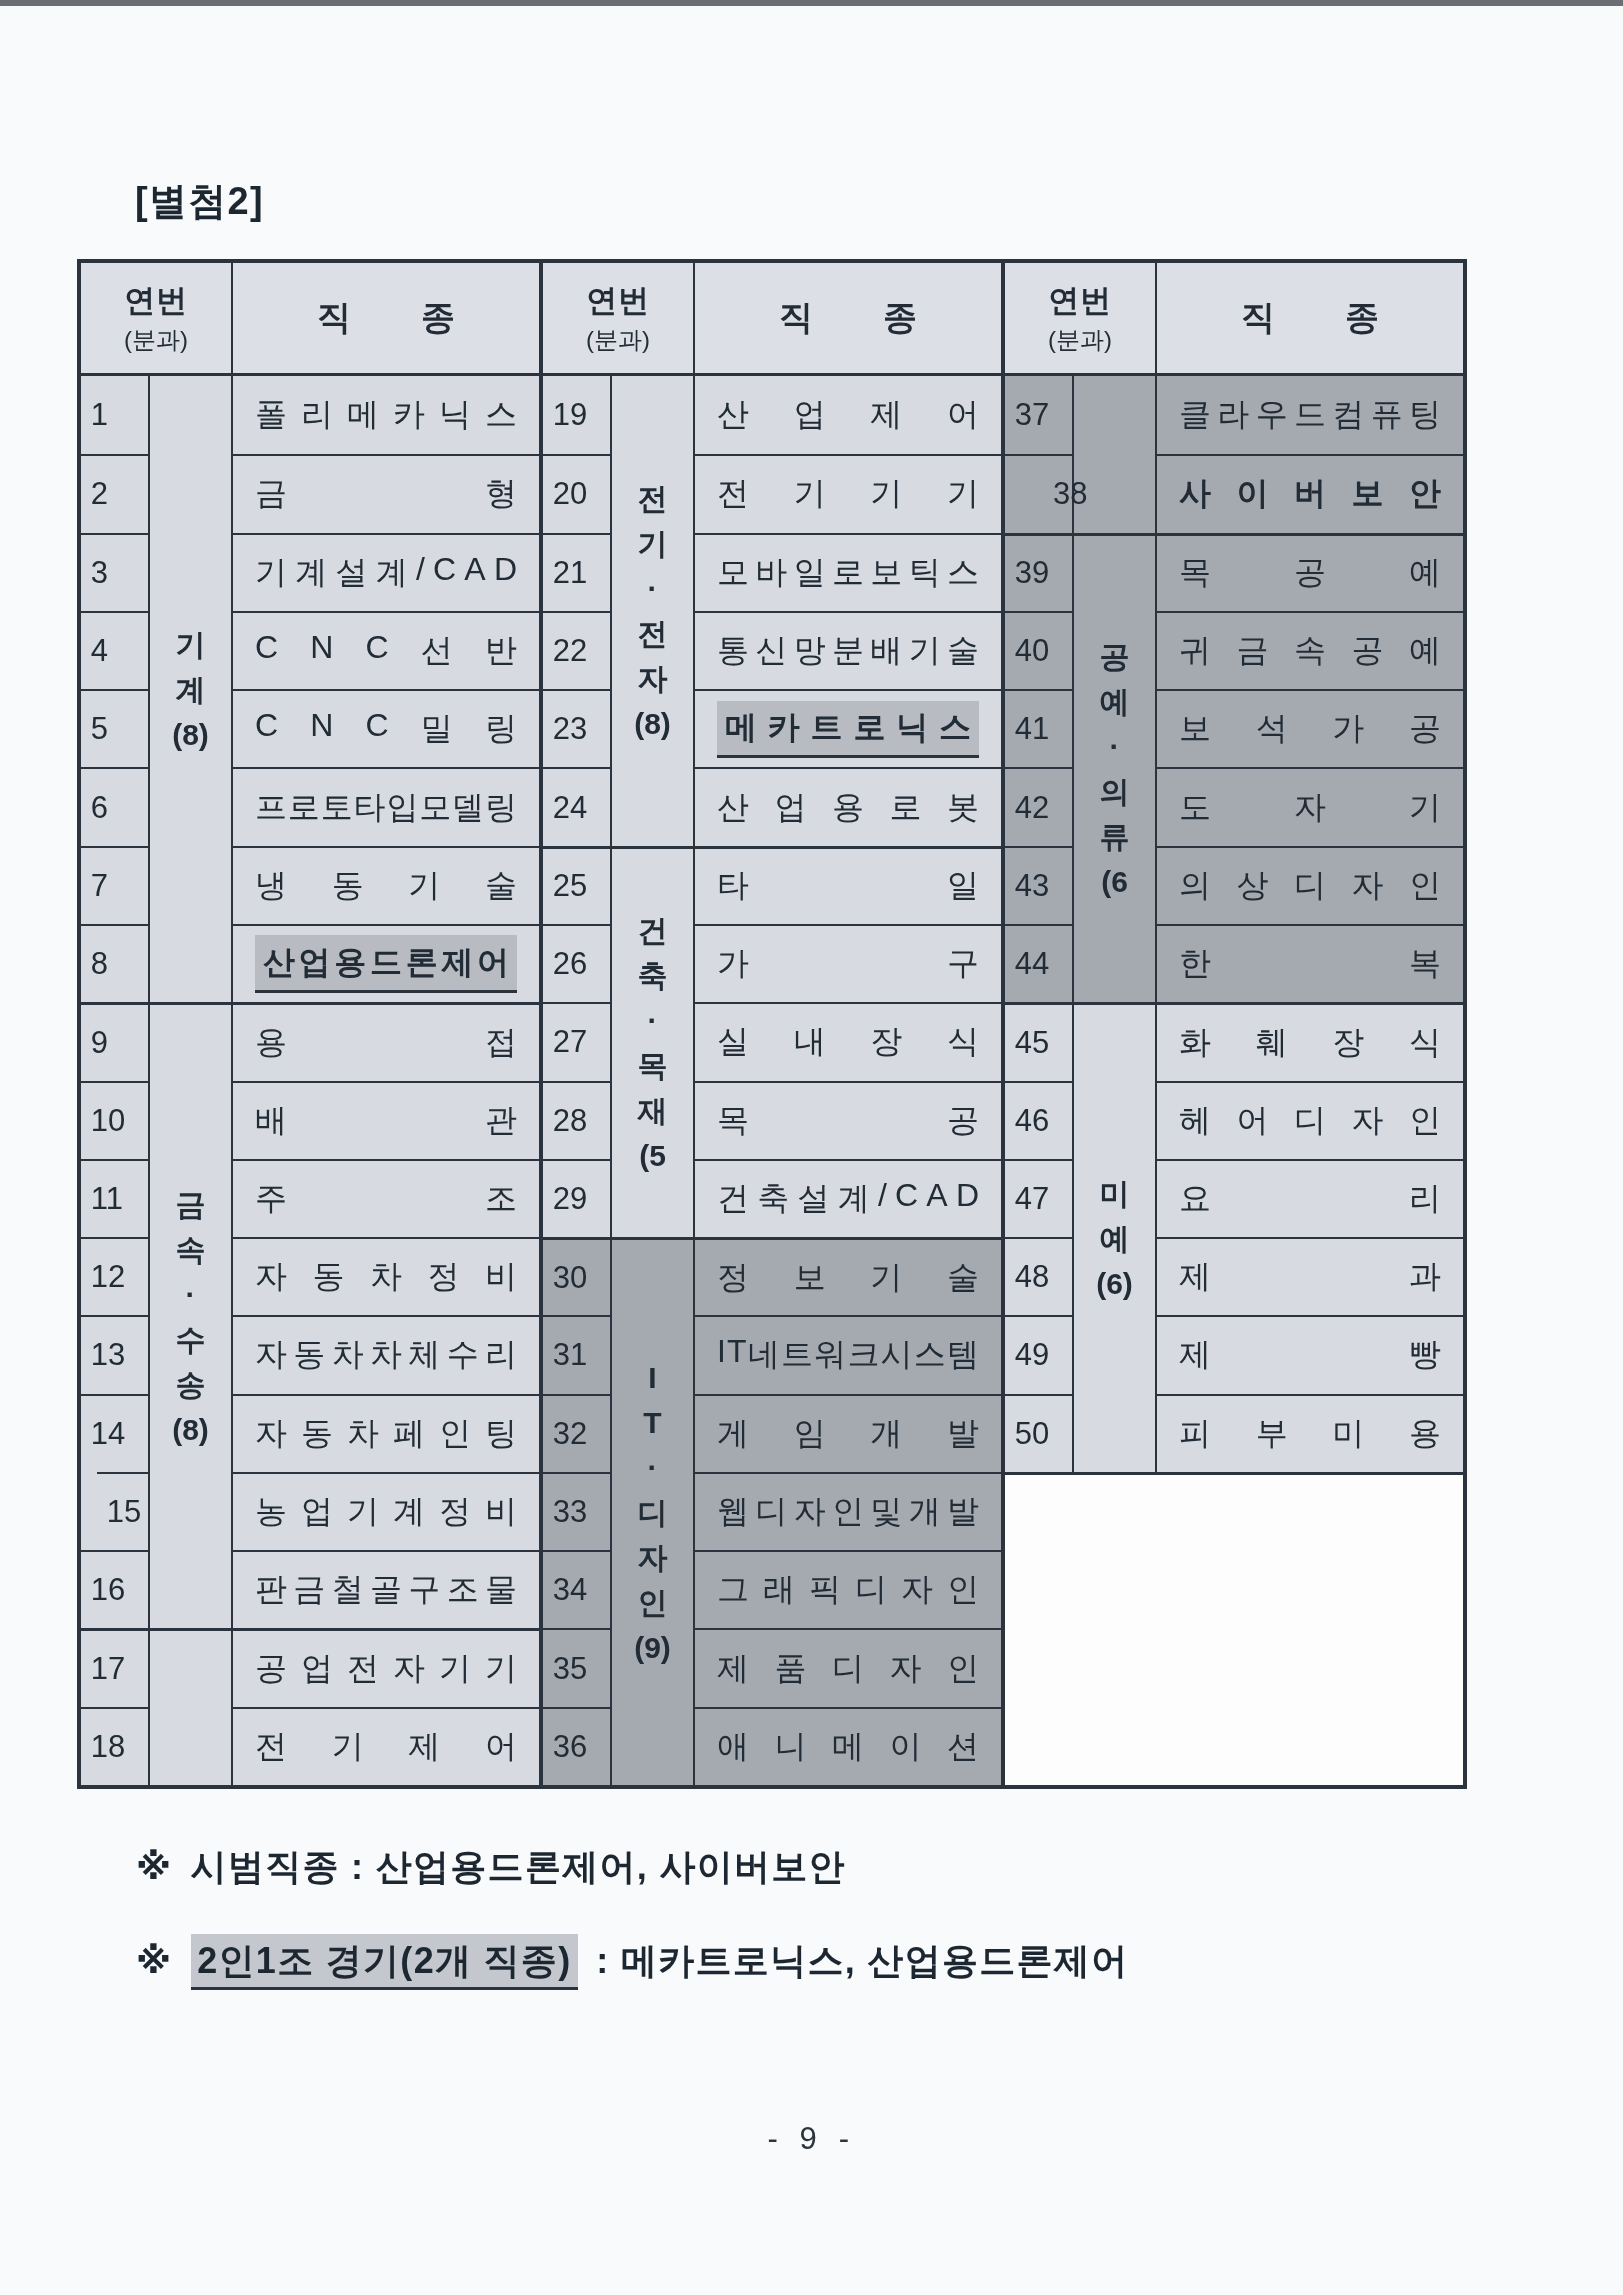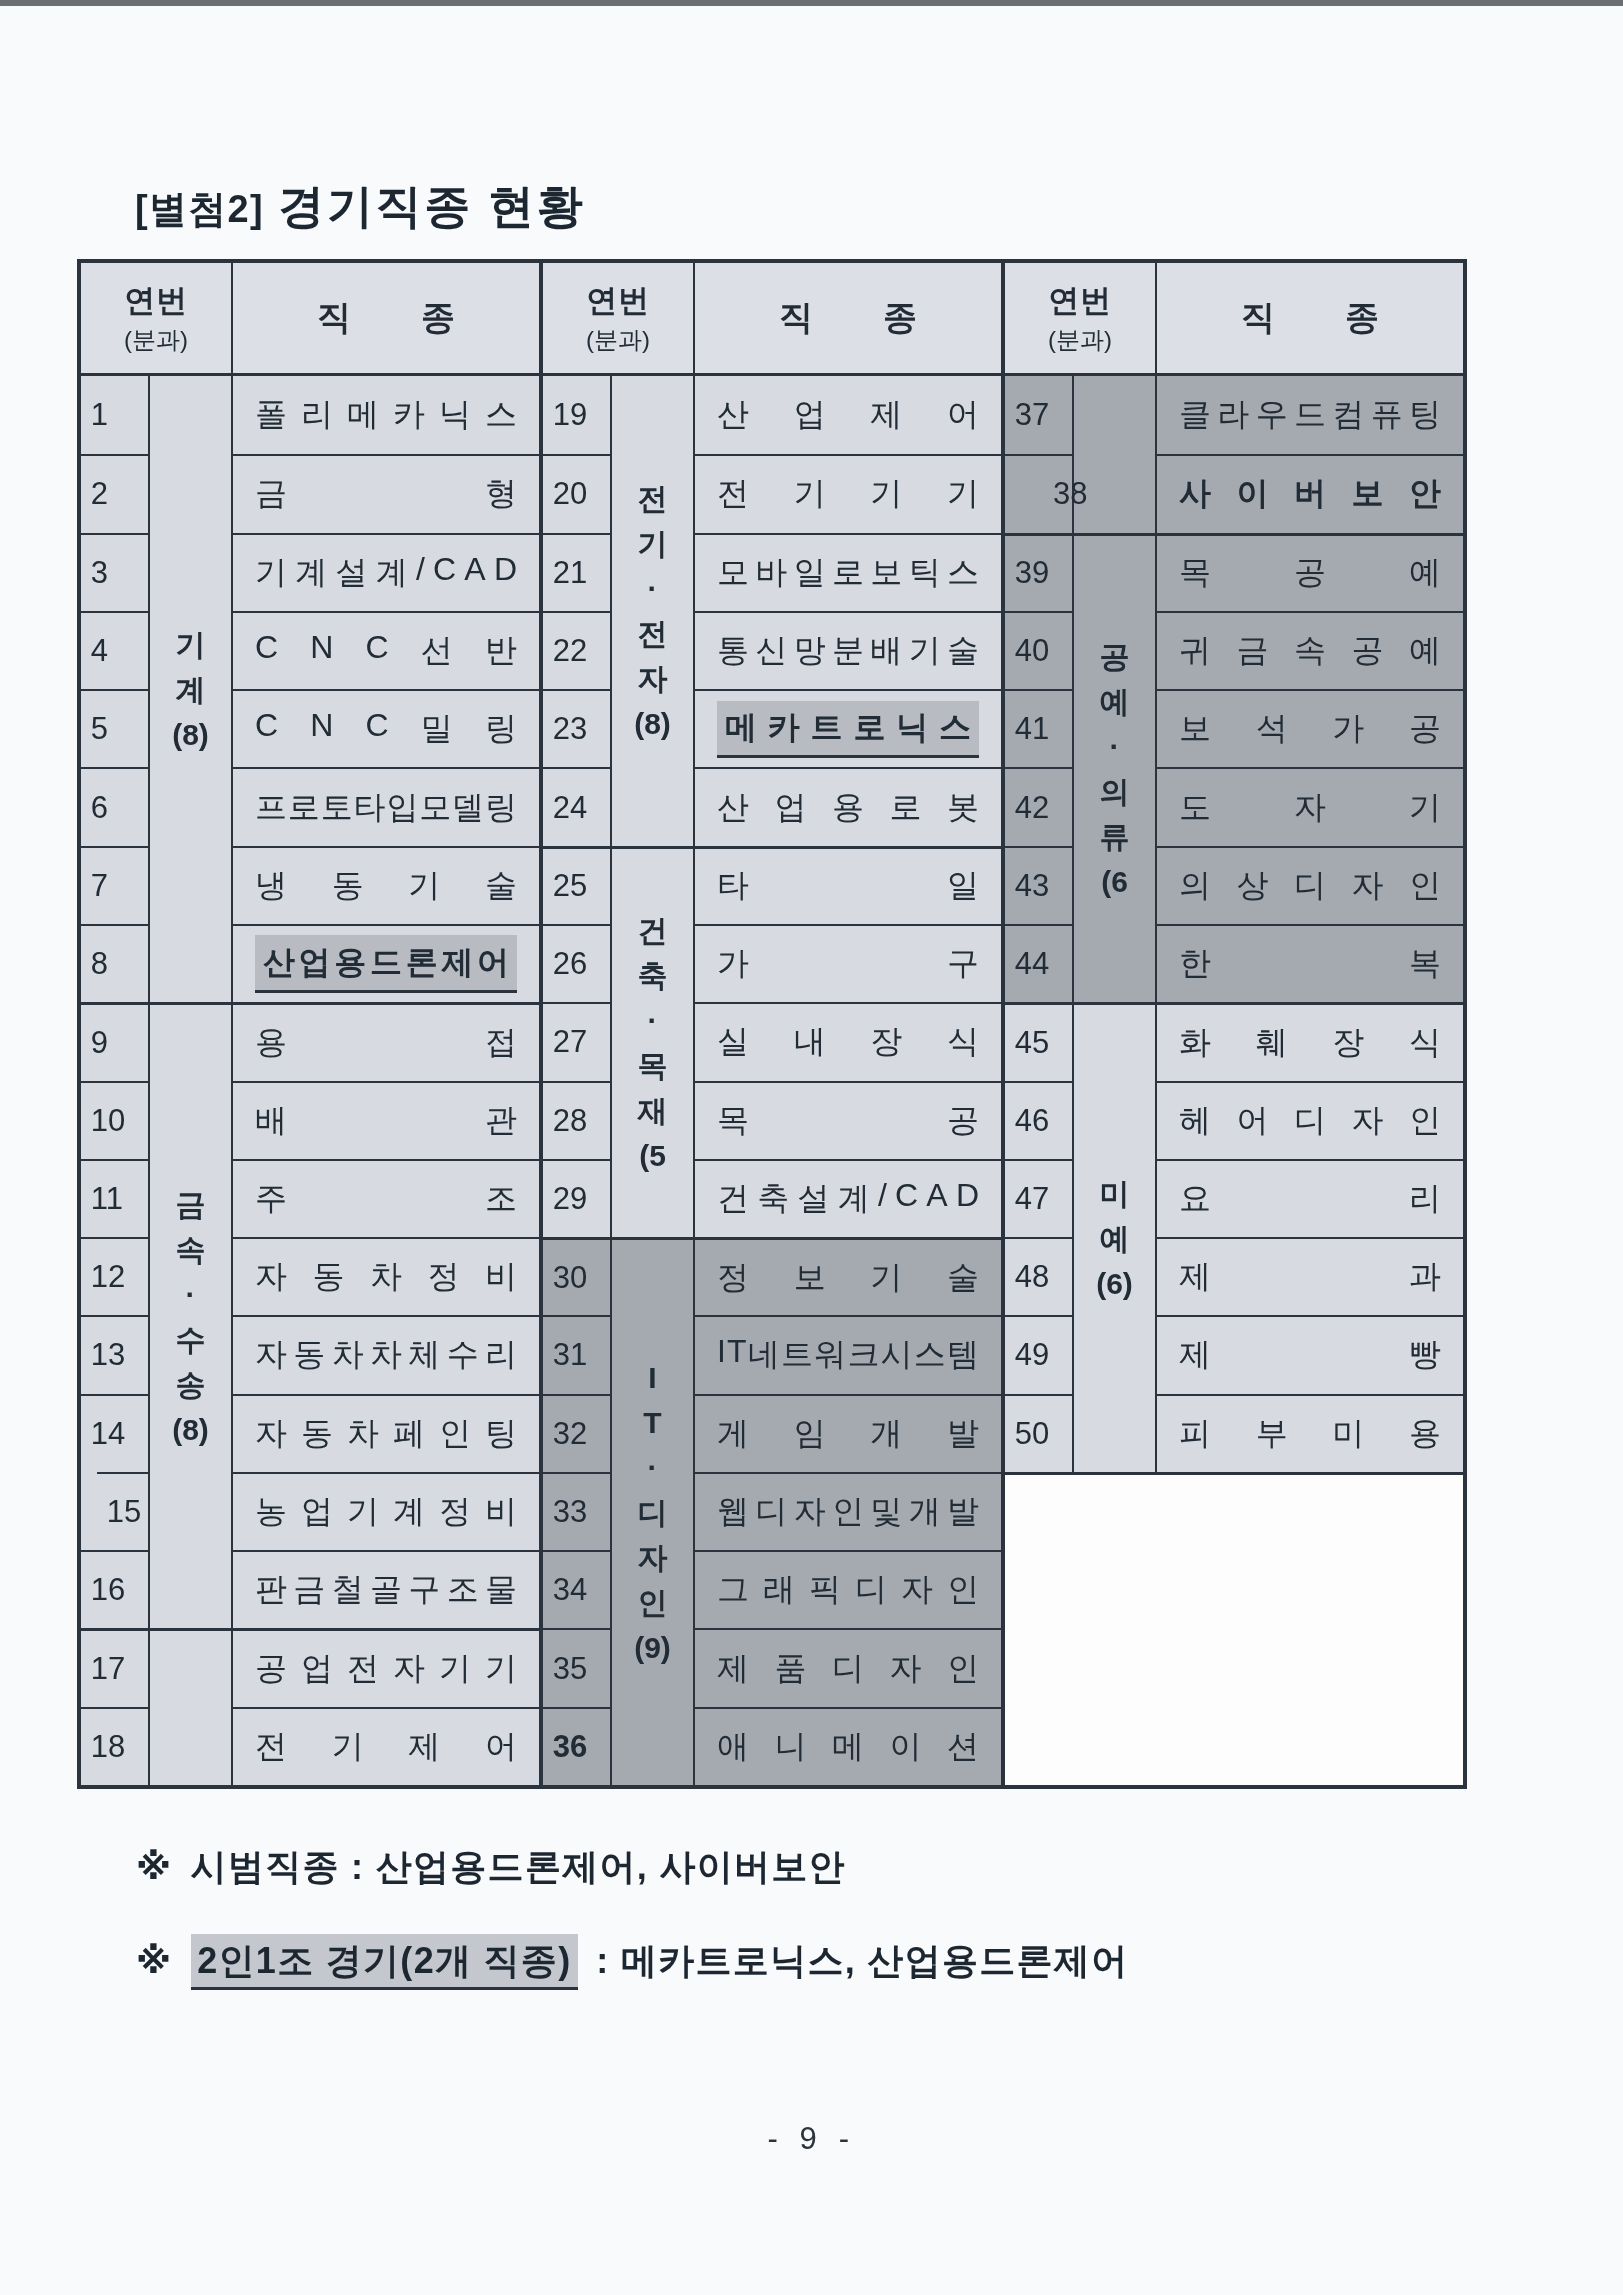--- a/index.html
+++ b/index.html
@@ -111,21 +111,20 @@
     letter-spacing:6.6px;
   }
 </style>
 </head>
 <body>
 
 <div class="scan-edge"></div>
 
 <div class="title">
   <span class="t-prefix">[별첨2]</span>
-  <span class="t-main">경기직종 현황</span>
 </div>
 
 <div class="table" id="jobs-table">
     <div class="group">
       <div class="cell header serial-head" style="grid-area: 1 / 1 / auto / 3;">
         <div class="serial-main">연번</div>
         <div class="serial-sub">(분과)</div>
       </div>
       <div class="cell header job-head" style="grid-area: 1 / 3;">
         <div class="spread">
@@ -534,21 +533,21 @@
       <div class="cell num dark ln" style="grid-area: 18 / 1;">35</div>
       <div class="cell job dark ln" style="grid-area: 18 / 3;">
         <div class="spread">
           <span>제</span>
           <span>품</span>
           <span>디</span>
           <span>자</span>
           <span>인</span>
         </div>
       </div>
-      <div class="cell num dark ln" style="grid-area: 19 / 1; font-weight: bold;">36</div>
+      <div class="cell num dark ln" style="grid-area: 19 / 1;">36</div>
       <div class="cell job dark ln" style="grid-area: 19 / 3;">
         <div class="spread">
           <span>애</span>
           <span>니</span>
           <span>메</span>
           <span>이</span>
           <span>션</span>
         </div>
       </div>
     </div>

